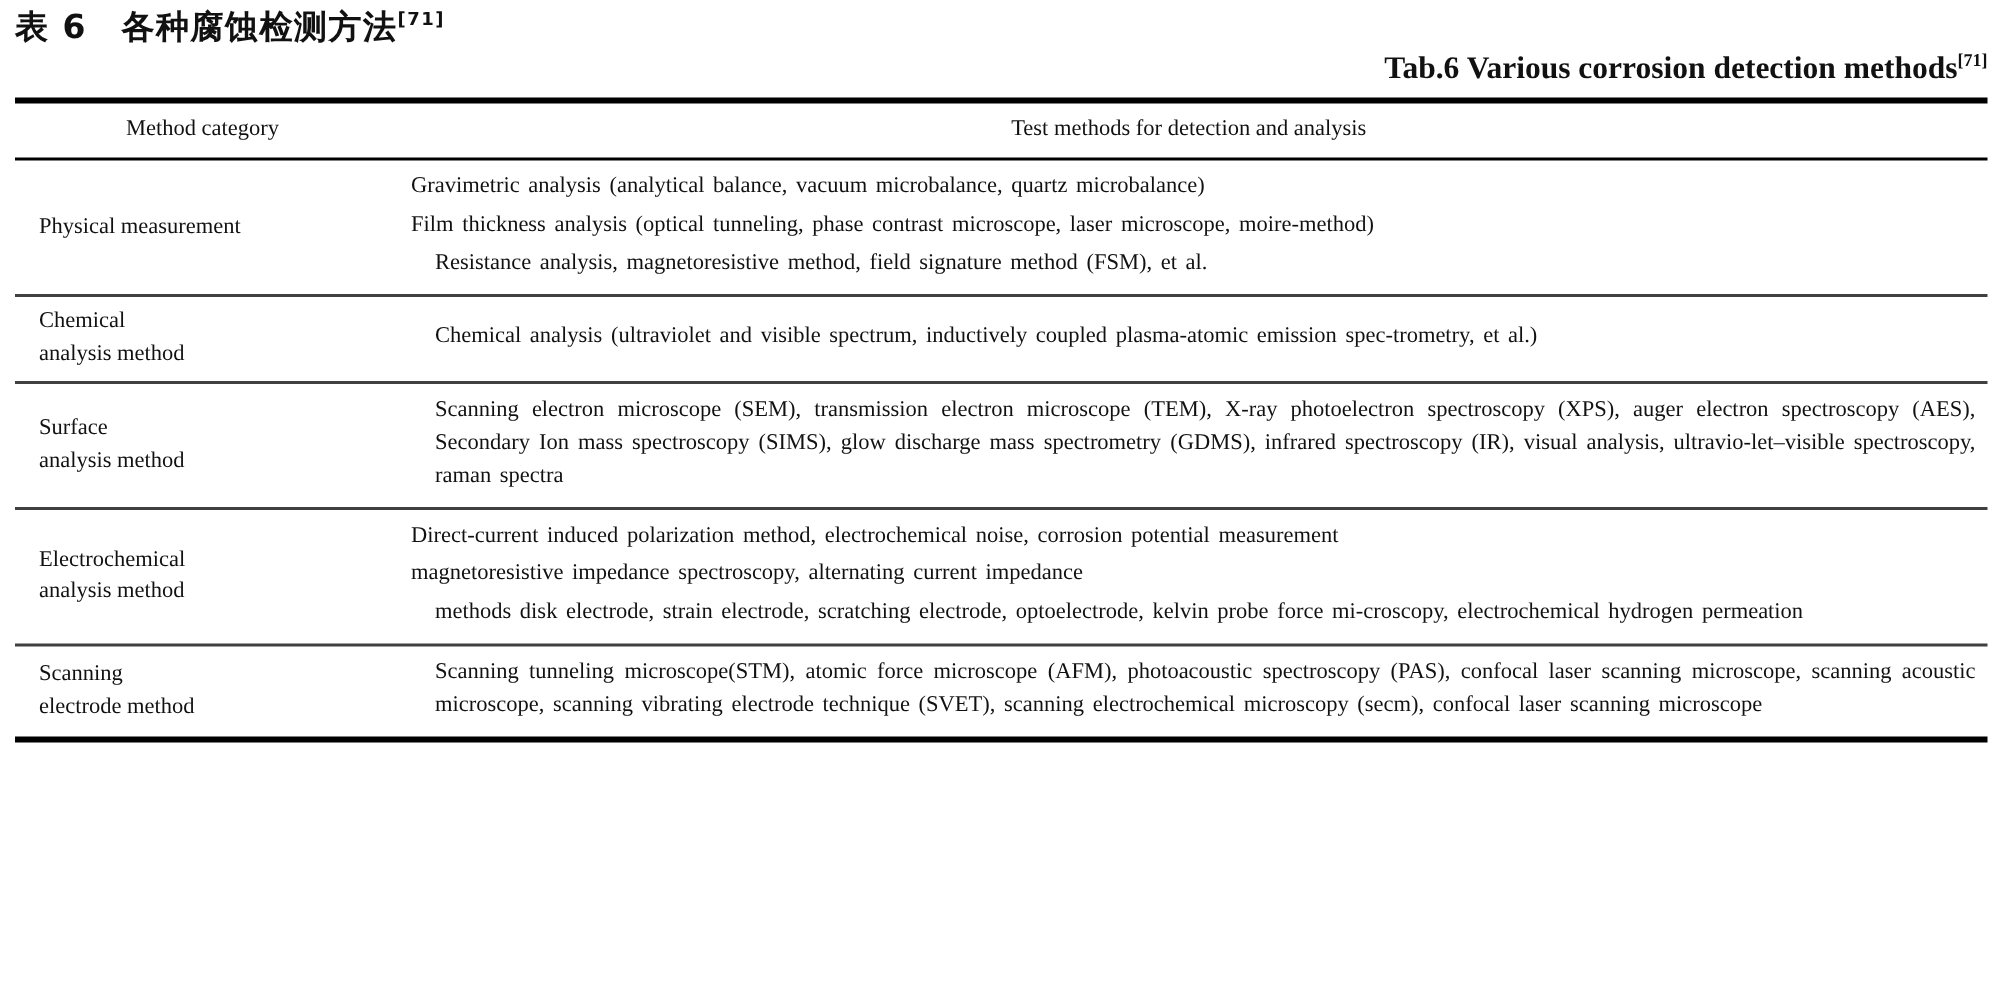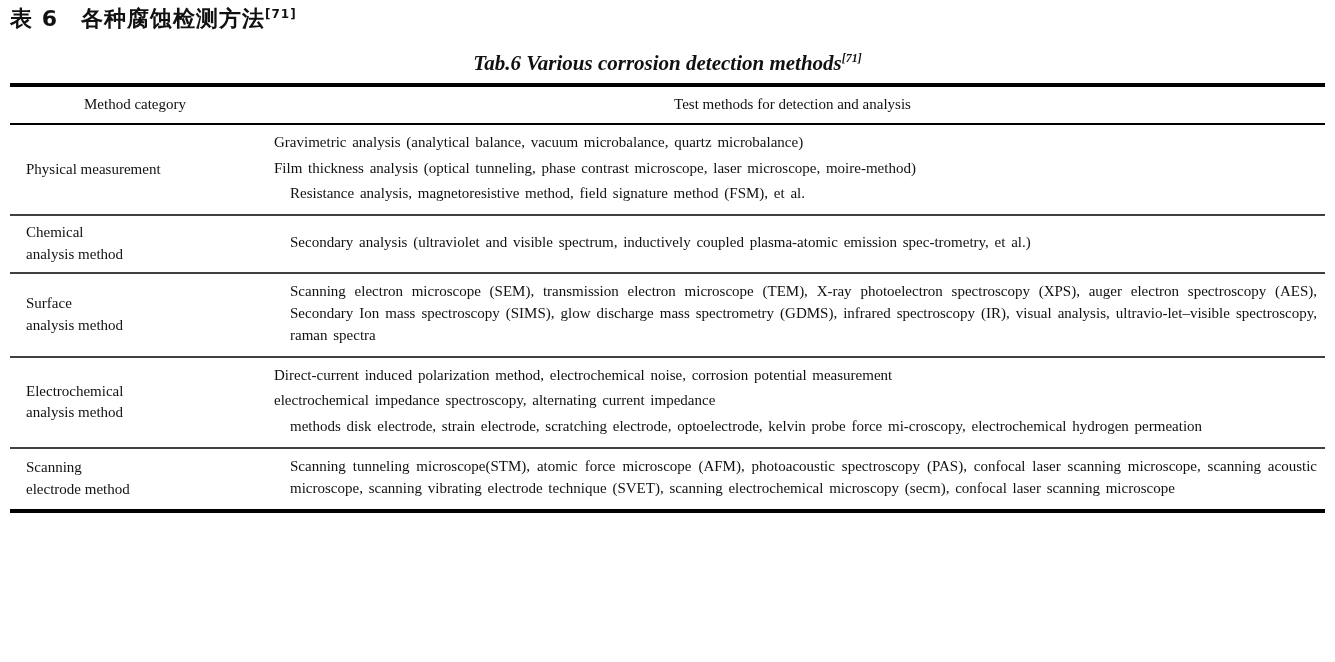--- a/index.html
+++ b/index.html
@@ -18,27 +18,26 @@
     padding: 5px 10px 0 10px;
   }
   .title-zh {
     font-family: "DejaVu Sans", sans-serif;
     font-weight: bold;
     font-size: 22px;
     line-height: 1.25;
     letter-spacing: 1px;
   }
   .title-en {
-    text-align: center;
+    text-align: right;
     font-family: "Liberation Serif", serif;
     font-weight: bold;
     font-size: 21px;
     line-height: 1.2;
-    margin-top: 18px;
-    font-style: italic;
+    margin-top: 0;
   }
   sup.ref {
     font-size: 12px;
     vertical-align: super;
     line-height: 0;
   }
   table.detect {
     width: 1315px;
     border-collapse: collapse;
     table-layout: fixed;
@@ -105,36 +104,36 @@
         <td class="methods">
           <p>Gravimetric analysis (analytical balance, vacuum microbalance, quartz microbalance)</p>
           <p class="ws-xwide">Film thickness analysis (optical tunneling, phase contrast microscope, laser microscope, moire-method)</p>
           <p>Resistance analysis, magnetoresistive method, field signature method (FSM), et al.</p>
         </td>
       </tr>
       <tr>
         <td class="cat">Chemical
 analysis method</td>
         <td class="methods">
-          <p>Secondary analysis (ultraviolet and visible spectrum, inductively coupled plasma-atomic emission spec-trometry, et al.)</p>
+          <p>Chemical analysis (ultraviolet and visible spectrum, inductively coupled plasma-atomic emission spec-trometry, et al.)</p>
         </td>
       </tr>
       <tr>
         <td class="cat">Surface
 analysis method</td>
         <td class="methods">
           <p class="ws-wide">Scanning electron microscope (SEM), transmission electron microscope (TEM), X-ray photoelectron spectroscopy (XPS), auger electron spectroscopy (AES), Secondary Ion mass spectroscopy (SIMS), glow discharge mass spectrometry (GDMS), infrared spectroscopy (IR), visual analysis, ultravio-let–visible spectroscopy, raman spectra</p>
         </td>
       </tr>
       <tr>
         <td class="cat">Electrochemical
 analysis method</td>
         <td class="methods">
           <p>Direct-current induced polarization method, electrochemical noise, corrosion potential measurement</p>
-          <p>electrochemical impedance spectroscopy, alternating current impedance</p>
+          <p>magnetoresistive impedance spectroscopy, alternating current impedance</p>
           <p>methods disk electrode, strain electrode, scratching electrode, optoelectrode, kelvin probe force mi-croscopy, electrochemical hydrogen permeation</p>
         </td>
       </tr>
       <tr>
         <td class="cat">Scanning
 electrode method</td>
         <td class="methods">
           <p>Scanning tunneling microscope(STM), atomic force microscope (AFM), photoacoustic spectroscopy (PAS), confocal laser scanning microscope, scanning acoustic microscope, scanning vibrating electrode technique (SVET), scanning electrochemical microscopy (secm), confocal laser scanning microscope</p>
         </td>
       </tr>

